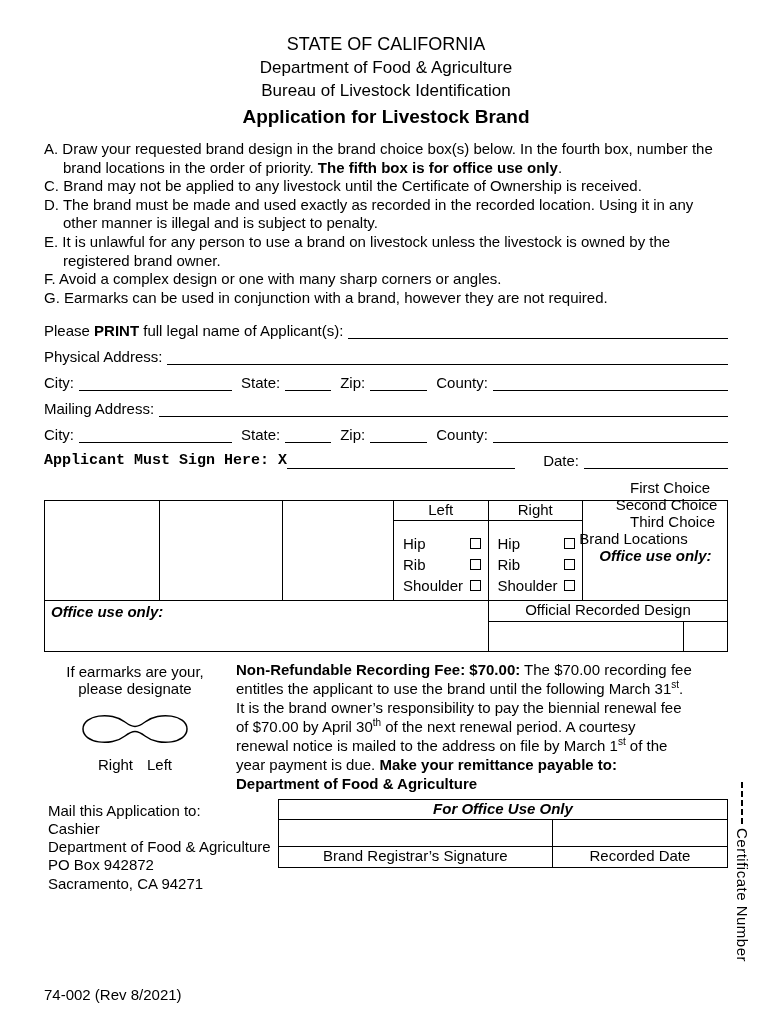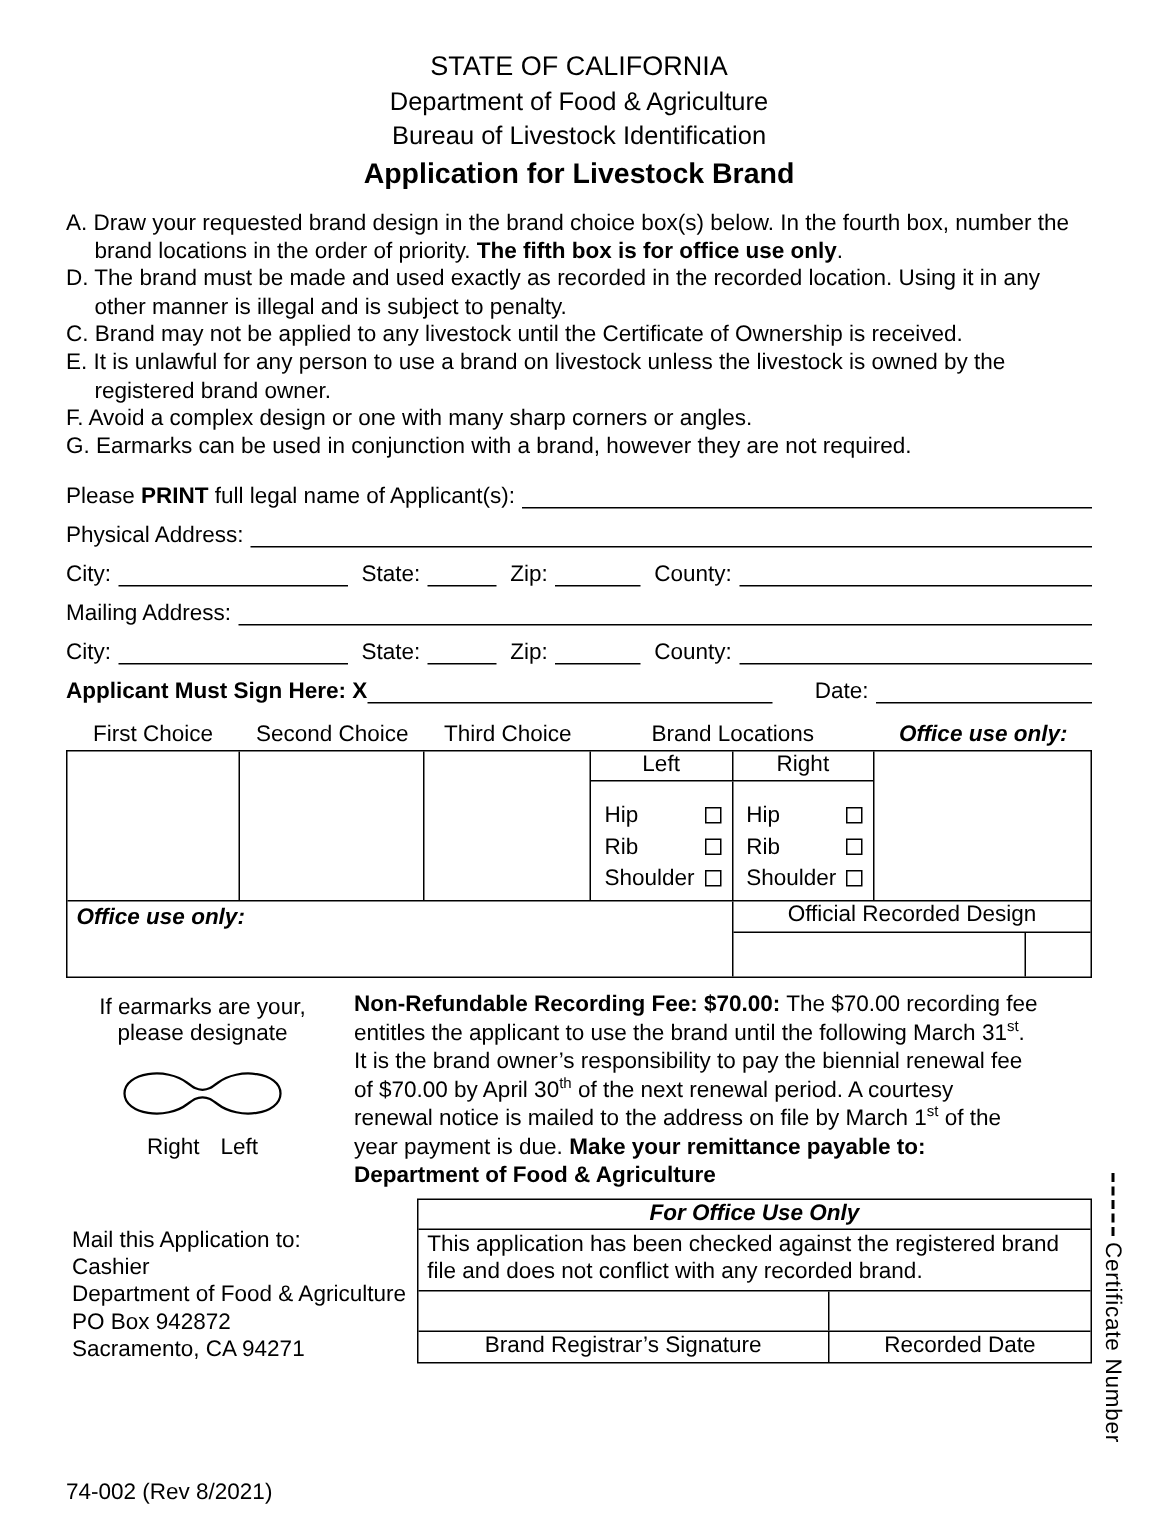--- a/index.html
+++ b/index.html
@@ -14,27 +14,27 @@
   .h-state { font-size: 18px; }
   .h-line  { font-size: 17px; margin-top: 3px; }
   .h-title { font-size: 19px; font-weight: 700; margin-top: 5px; }
 
   .instructions { margin-top: 12px; font-size: 15px; line-height: 1.24; }
   .instr { padding-left: 19px; text-indent: -19px; }
 
   .fields { margin-top: 6px; font-size: 15px; }
   .frow { display: flex; align-items: flex-end; height: 26px; }
   .lbl { white-space: nowrap; }
-  .bold { font-weight: 700; }
+  .bold { font-weight: 700; font-family: Liberation Mono, monospace; }
   .fl { border-bottom: 1px solid #000; flex: 1 1 auto; height: 19px; margin-left: 5px; }
   .fl.fixed { flex: 0 0 auto; }
   .gap { margin-left: 9px; }
 
   .tbl { margin-top: 10px; font-size: 15px; }
-  .tbl-head { display: flex; align-items: flex-end; height: 19px; margin-bottom: 2px; }
+  .tbl-head { display: flex; align-items: flex-end; height: 19px; margin-bottom: 2px; flex-direction: column; }
   .th1 { width: 116px; text-align: center; }
   .th2 { width: 123px; text-align: center; }
   .th3 { width: 111px; text-align: center; }
   .th4 { width: 189px; text-align: center; }
   .th5 { width: 145px; text-align: center; font-weight: 700; font-style: italic; }
   .btable { border: 1px solid #000; width: 684px; }
   .row-main { display: flex; height: 100px; border-bottom: 1px solid #000; }
   .cbox { border-right: 1px solid #000; }
   .cbox1 { width: 115px; } .cbox2 { width: 123px; } .cbox3 { width: 111px; }
   .cell-brand { width: 189px; border-right: 1px solid #000; display: flex; flex-direction: column; }
@@ -86,22 +86,22 @@
 
 <div class="page">
 
   <div class="center h-state">STATE OF CALIFORNIA</div>
   <div class="center h-line">Department of Food &amp; Agriculture</div>
   <div class="center h-line">Bureau of Livestock Identification</div>
   <div class="center h-title">Application for Livestock Brand</div>
 
   <div class="instructions">
     <p class="instr"><span>A.</span> <span>Draw your requested brand design in the brand choice box(s) below. In the fourth box, number the brand locations in the order of priority. </span><b>The fifth box is for office use only</b><span>.</span></p>
+    <p class="instr"><span>C.</span> <span>Brand may not be applied to any livestock until the Certificate of Ownership is received.</span><b></b><span></span></p>
     <p class="instr"><span>D.</span> <span>The brand must be made and used exactly as recorded in the recorded location. Using it in any other manner is illegal and is subject to penalty.</span><b></b><span></span></p>
-    <p class="instr"><span>C.</span> <span>Brand may not be applied to any livestock until the Certificate of Ownership is received.</span><b></b><span></span></p>
     <p class="instr"><span>E.</span> <span>It is unlawful for any person to use a brand on livestock unless the livestock is owned by the registered brand owner.</span><b></b><span></span></p>
     <p class="instr"><span>F.</span> <span>Avoid a complex design or one with many sharp corners or angles.</span><b></b><span></span></p>
     <p class="instr"><span>G.</span> <span>Earmarks can be used in conjunction with a brand, however they are not required.</span><b></b><span></span></p>
   </div>
 
   <div class="fields">
     <div class="frow">
       <span class="lbl"><span>Please </span><b>PRINT</b><span> full legal name of Applicant(s):</span></span>
       <span class="fl"></span>
     </div>
@@ -223,21 +223,20 @@
   <div class="bottom">
     <div class="mail">
       <div>Mail this Application to:</div>
       <div>Cashier</div>
       <div>Department of Food &amp; Agriculture</div>
       <div>PO Box 942872</div>
       <div>Sacramento, CA 94271</div>
     </div>
     <div class="office-box">
       <div class="ob-title">For Office Use Only</div>
-      <div class="ob-text">This application has been checked against the registered brand file and does not conflict with any recorded brand.</div>
       <div class="ob-mid">
         <div class="ob-mid-l"></div>
         <div class="ob-mid-r"></div>
       </div>
       <div class="ob-lab">
         <div class="ob-lab-l">Brand Registrar’s Signature</div>
         <div class="ob-lab-r">Recorded Date</div>
       </div>
     </div>
   </div>

